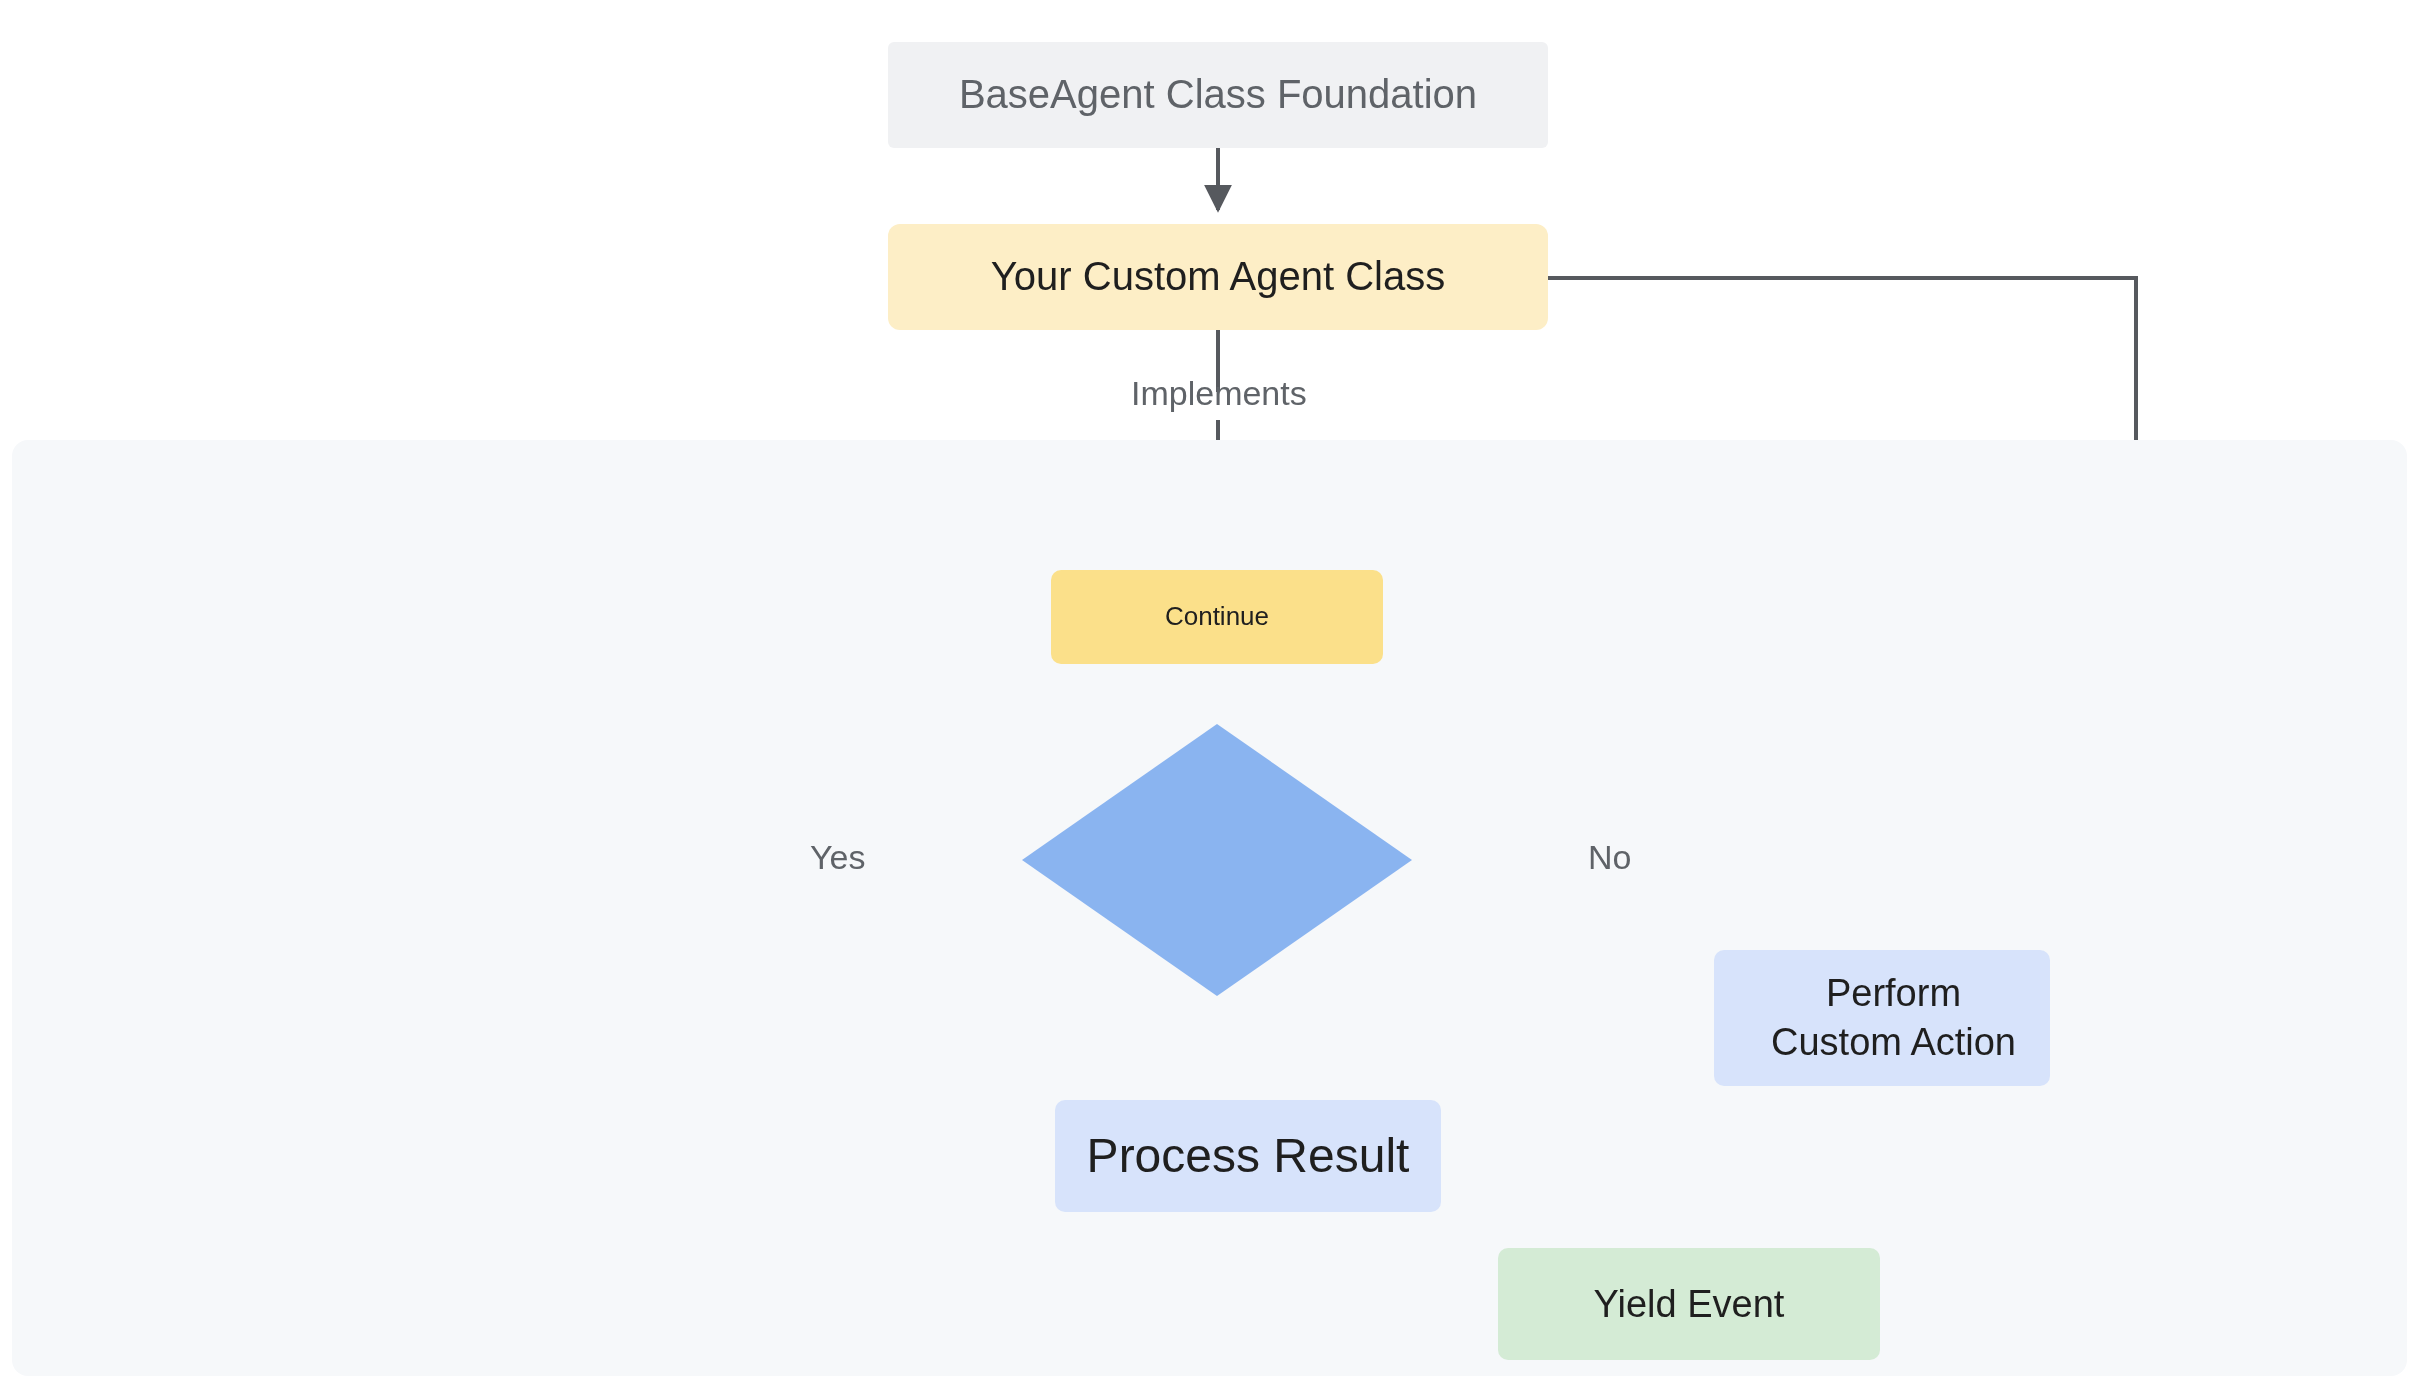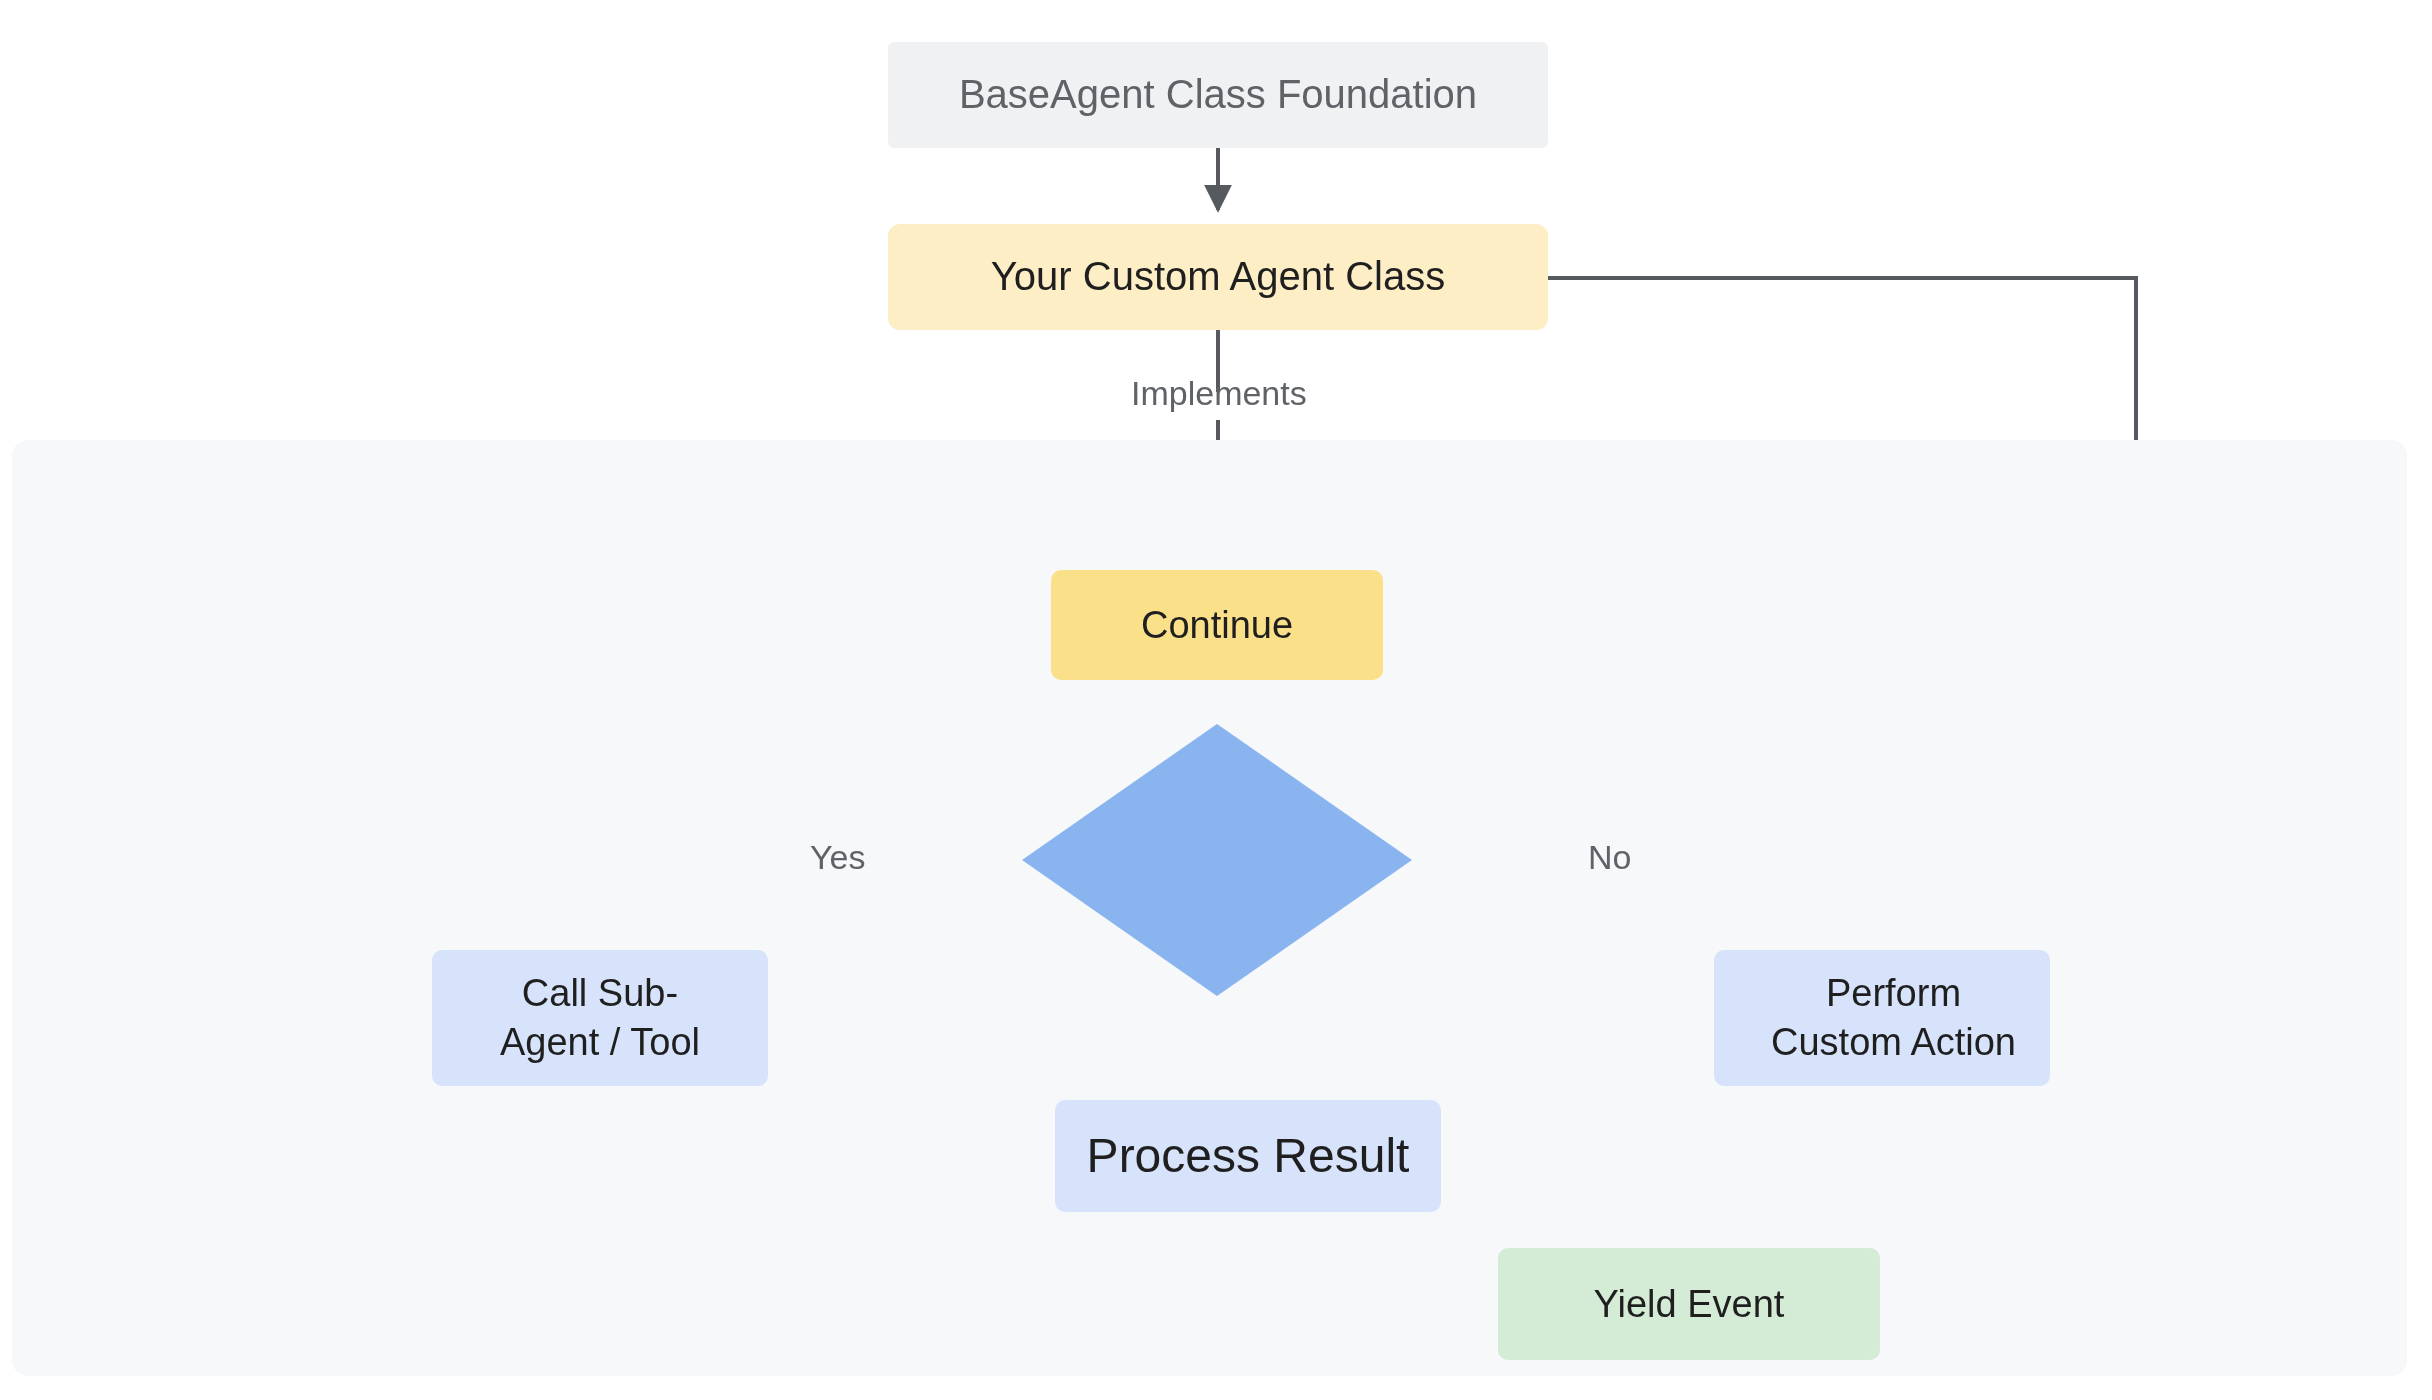--- a/index.html
+++ b/index.html
@@ -47,23 +47,23 @@
     left: 888px; top: 42px; width: 660px; height: 106px;
     background: #f0f1f3; color: #5f6368;
     border-radius: 6px; font-size: 40px;
   }
   .n-custom {
     left: 888px; top: 224px; width: 660px; height: 106px;
     background: #fdeec6; color: #1f1f1f;
     border-radius: 12px; font-size: 40px;
   }
   .n-continue {
-    left: 1051px; top: 570px; width: 332px; height: 110px;
+    left: 1051px; top: 570px; width: 332px; height: 94px;
     background: #fbe08a; color: #1f1f1f;
-    border-radius: 10px; font-size: 38px;
+    border-radius: 10px; font-size: 26px;
   }
   .n-decision {
     left: 1022px; top: 724px; width: 390px; height: 272px;
     color: #1f1f1f; font-size: 38px;
     background: transparent;
   }
   .n-decision .diamond-shape {
     position: absolute;
     left: 0; top: 0; width: 100%; height: 100%;
     background: #8ab4f0;
@@ -164,22 +164,20 @@
   <div class="node n-base">BaseAgent Class Foundation</div>
 
   <div class="node n-custom">Your Custom Agent Class</div>
 
   <div class="node n-continue">Continue</div>
 
   <div class="node n-decision">
     <span class="diamond-shape"></span>
   </div>
 
-  <div class="node n-subagent">Call Sub-
-Agent / Tool</div>
 
   <div class="node n-customaction">Perform
 Custom Action</div>
 
   <div class="node n-process">Process Result</div>
 
   <div class="node n-yield">Yield Event</div>
 
   <div class="edge-label el-implements">Implements</div>
 

